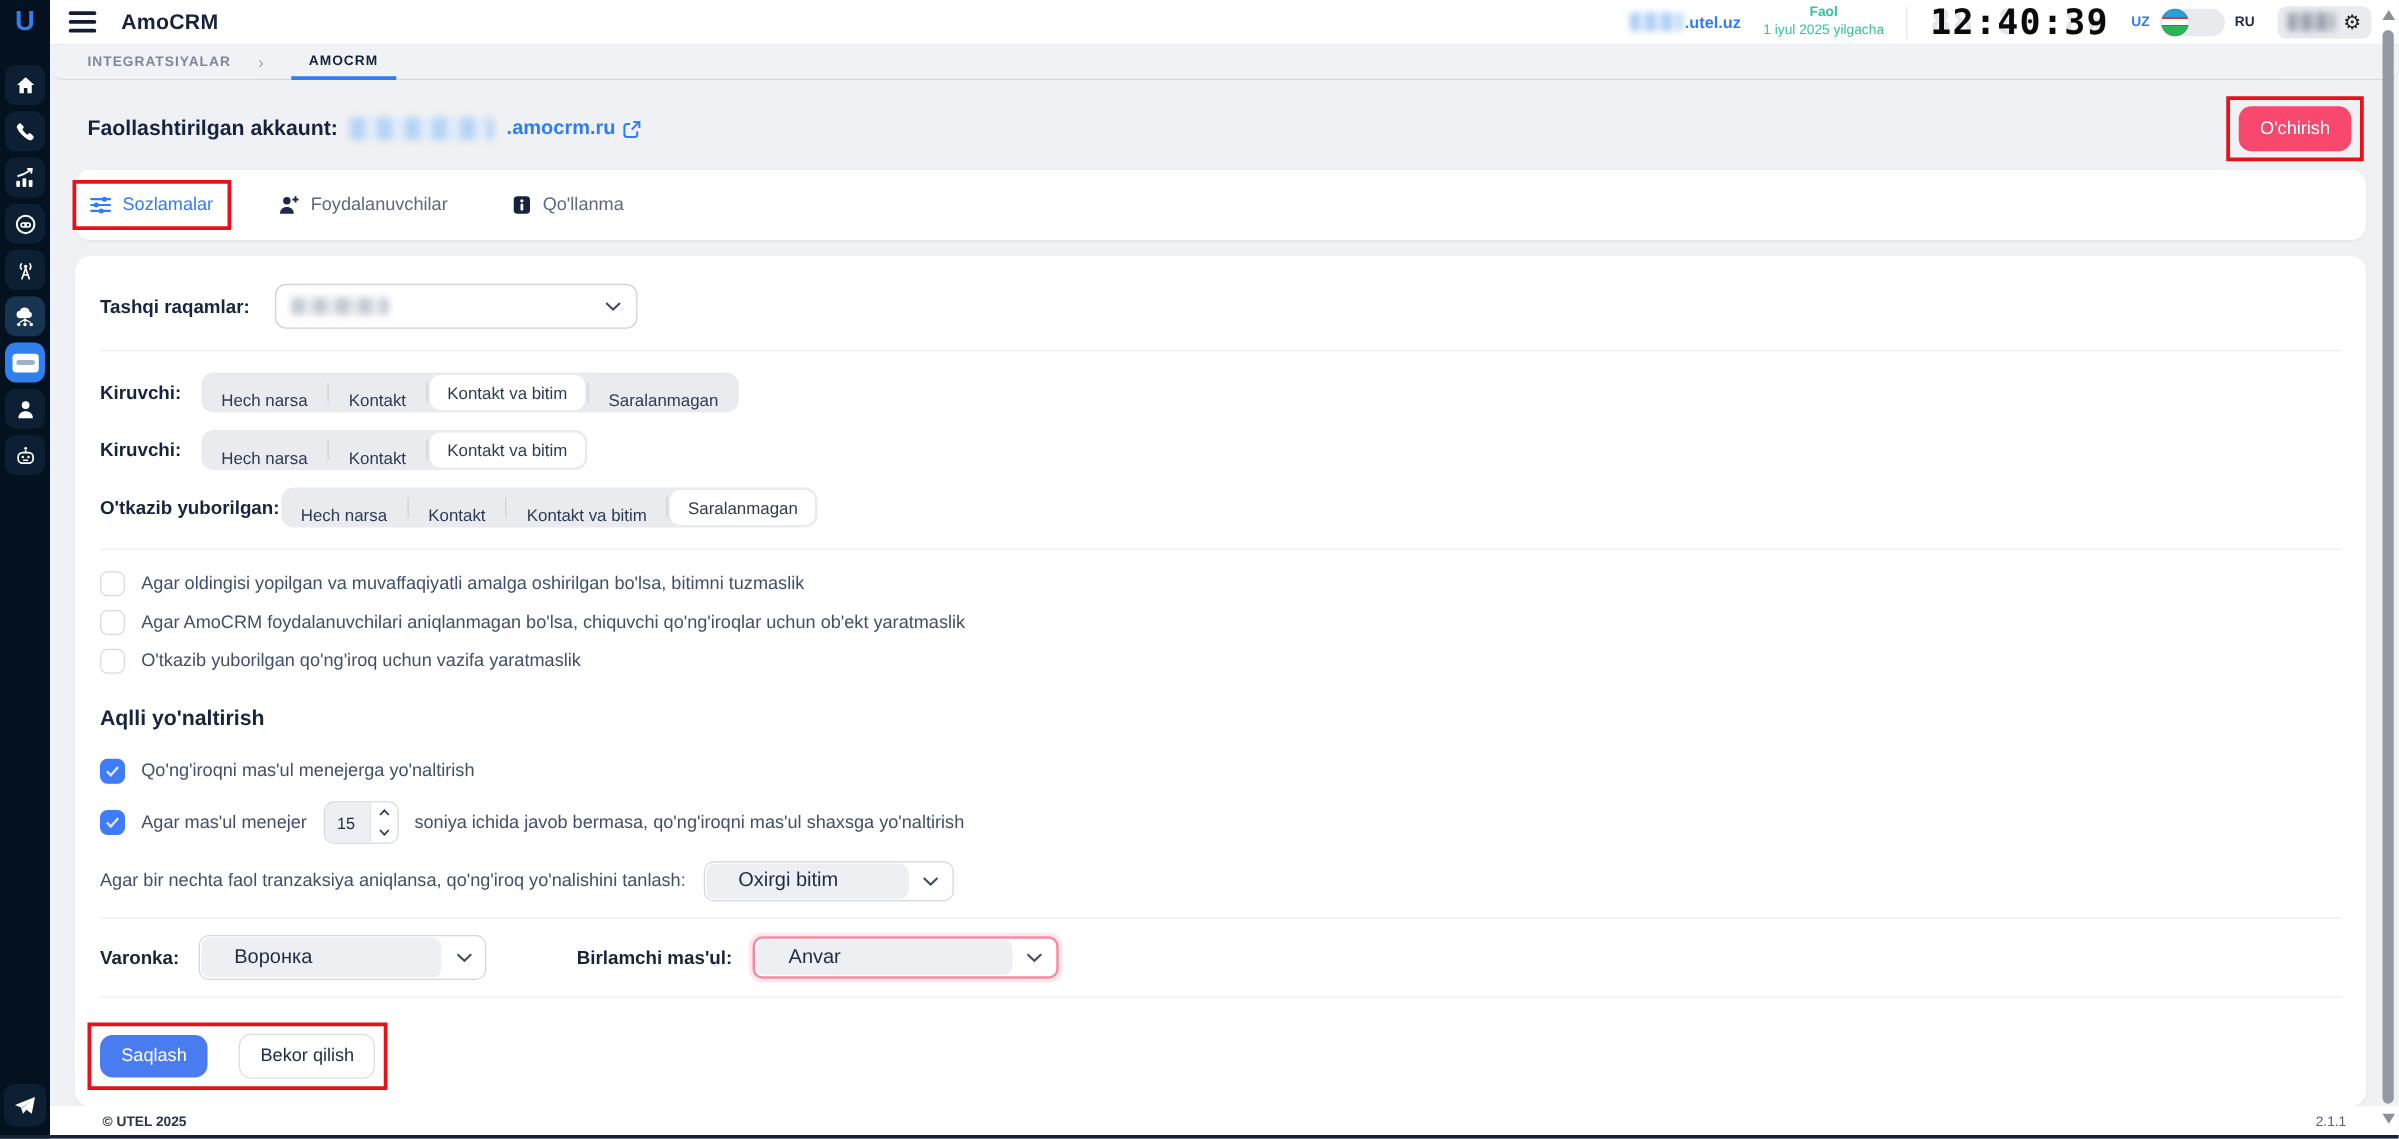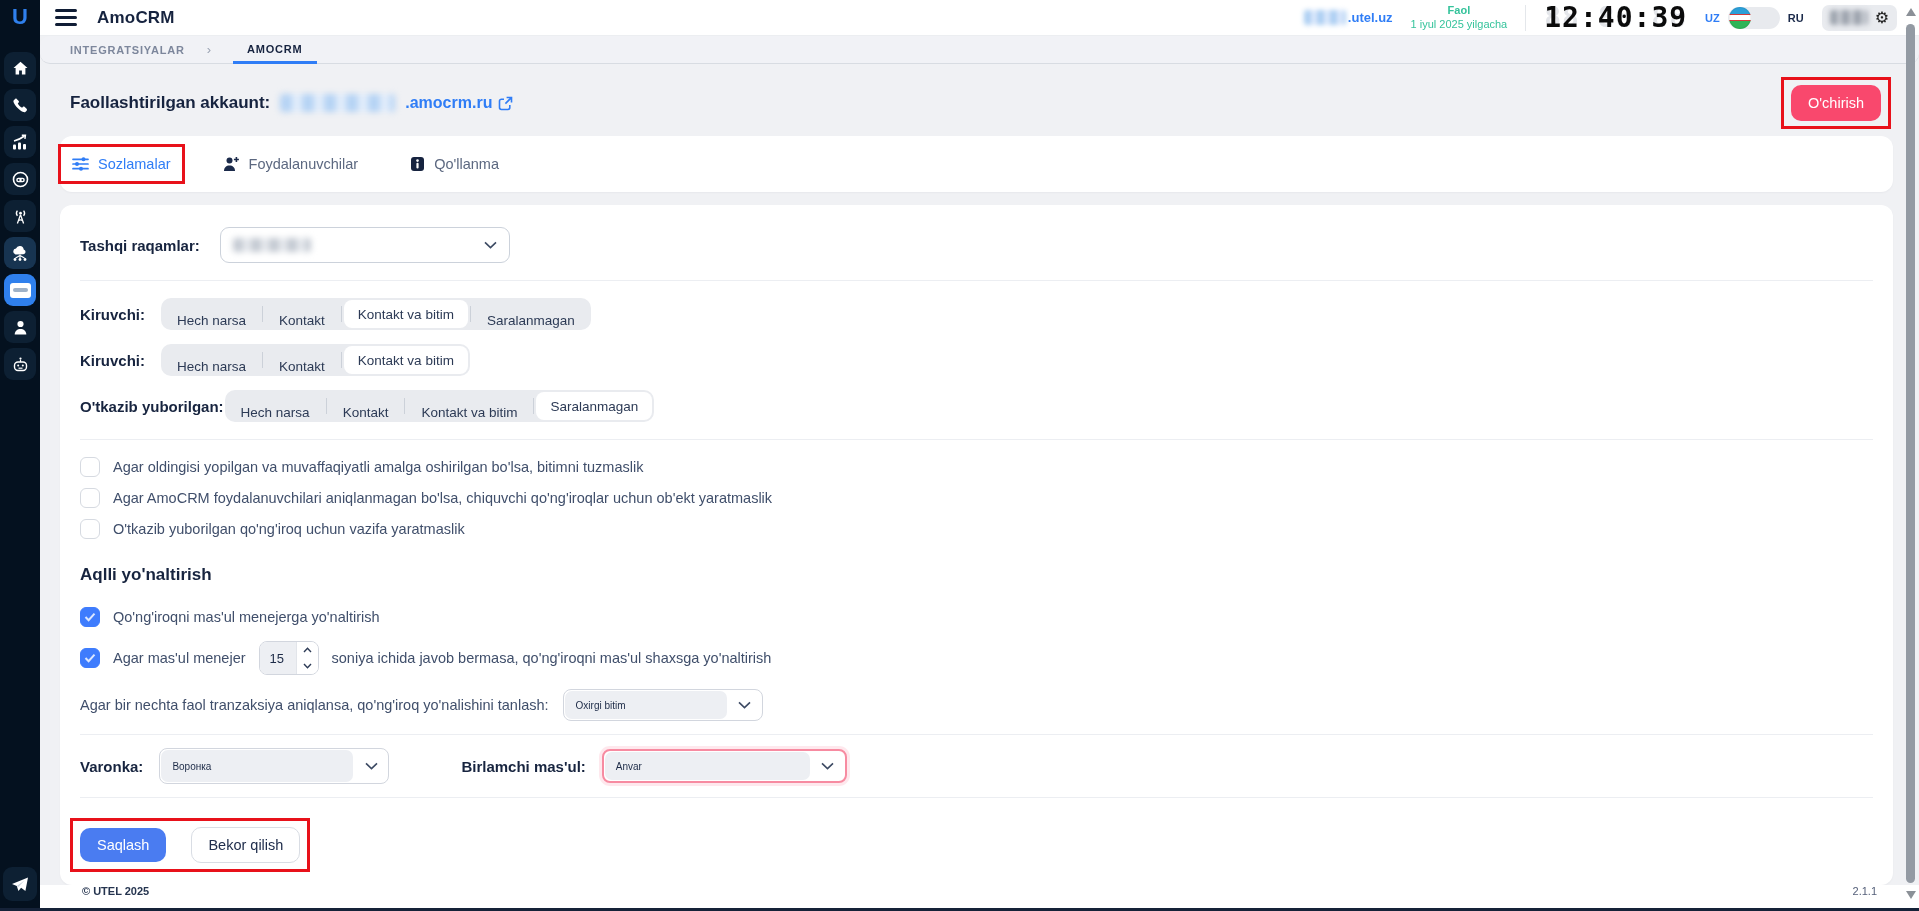--- a/index.html
+++ b/index.html
@@ -78,21 +78,21 @@
   .hr { height:1px; background:#eceef2; margin:17px 0; }
   .hr.tight { margin:13px 0; }
 
   .row { display:flex; align-items:center; }
   .lbl { font-size:15px; font-weight:bold; color:#17243f; }
 
   .select { display:flex; align-items:center; justify-content:space-between; width:290px; height:36px; background:#fff; border:1px solid #ccd2db; border-radius:9px; padding:0 12px; cursor:pointer; }
   .sel-blur { width:78px; height:14px; border-radius:3px; filter:blur(3px); background:repeating-linear-gradient(90deg,#c3c9d2 0 10px,#e7eaee 10px 18px); }
 
   .gsel { display:flex; align-items:stretch; height:32px; border:1px solid #d2d6de; border-radius:8px; background:#fff; overflow:hidden; cursor:pointer; }
-  .gsel .val { flex:1; background:#edeff3; display:flex; align-items:center; padding:0 11px; font-size:10px; color:#1d2b47; border-radius:7px; margin:1px; }
+  .gsel .val { flex:1; background:#edeff3; display:flex; align-items:center; padding:0 26px; font-size:16px; color:#1d2b47; border-radius:7px; margin:1px; }
   .gsel .car { width:34px; display:flex; align-items:center; justify-content:center; }
   .gsel.pink { border:2px solid #f78ba1; box-shadow:0 0 0 3px rgba(250,150,175,.22); height:34px; }
 
   .seg { display:inline-flex; align-items:stretch; background:#e9ebef; border-radius:10px; height:32px; }
   .seg .opt { display:flex; align-items:center; padding:0 16px; font-size:13.5px; color:#2c3a55; cursor:pointer; white-space:nowrap;margin-top:13px; }
   .seg .opt.sel { background:#fff; border-radius:8px; margin:2px; padding:0 14px; }
   .seg .sep { width:1px; background:#ccd1d9; align-self:center; height:16px; }
 
   .cbrow { display:flex; align-items:center; gap:13px; margin-bottom:11px; }
   .cb { width:20px; height:20px; border:1.5px solid #d6dae1; border-radius:6px; background:#fff; flex-shrink:0; cursor:pointer; display:flex; align-items:center; justify-content:center; }
@@ -102,21 +102,21 @@
   .h2 { font-size:17px; font-weight:bold; color:#17243f; }
 
   .stepper { display:inline-flex; align-items:stretch; height:34px; border:1px solid #d2d6de; border-radius:8px; overflow:hidden; margin:0 10px; }
   .stepper .num { width:36px; background:#edeff3; border:none; text-align:left; padding-left:10px; font-size:13px; color:#1d2b47; font-family:inherit; }
   .stepper .arrows { width:22px; display:flex; flex-direction:column; background:#fff; border-left:1px solid #e2e5ea; }
   .stepper .arrows div { flex:1; display:flex; align-items:center; justify-content:center; cursor:pointer; }
 
   .actions { display:flex; align-items:center; gap:25px; }
 
   
-  .footer { height:26px; background:#fff; display:flex; align-items:flex-start; justify-content:space-between; padding:0 42px 1px 42px; }
+  .footer { height:26px; background:#fff; display:flex; align-items:center; justify-content:space-between; padding:0 42px 1px 42px; }
   .footer .copy { font-size:11px; font-weight:bold; color:#25344f; }
   .footer .ver { font-size:11px; color:#55607a; }
   .bottom-edge { position:absolute; left:0; right:0; bottom:0; height:3px; background:#152238; z-index:9; }
 
   
   .scrollbar { position:absolute; top:2px; right:2px; bottom:6px; width:13px; z-index:8; }
   .sb-up, .sb-down { position:absolute; left:2px; width:0; height:0; border-left:5px solid transparent; border-right:5px solid transparent; }
   .sb-up { top:6px; border-bottom:8px solid #8b9097; }
   .sb-down { bottom:6px; border-top:8px solid #8b9097; }
   .sb-thumb { position:absolute; top:22px; bottom:22px; left:2px; width:9px; background:#939aa3; border-radius:5px; }

